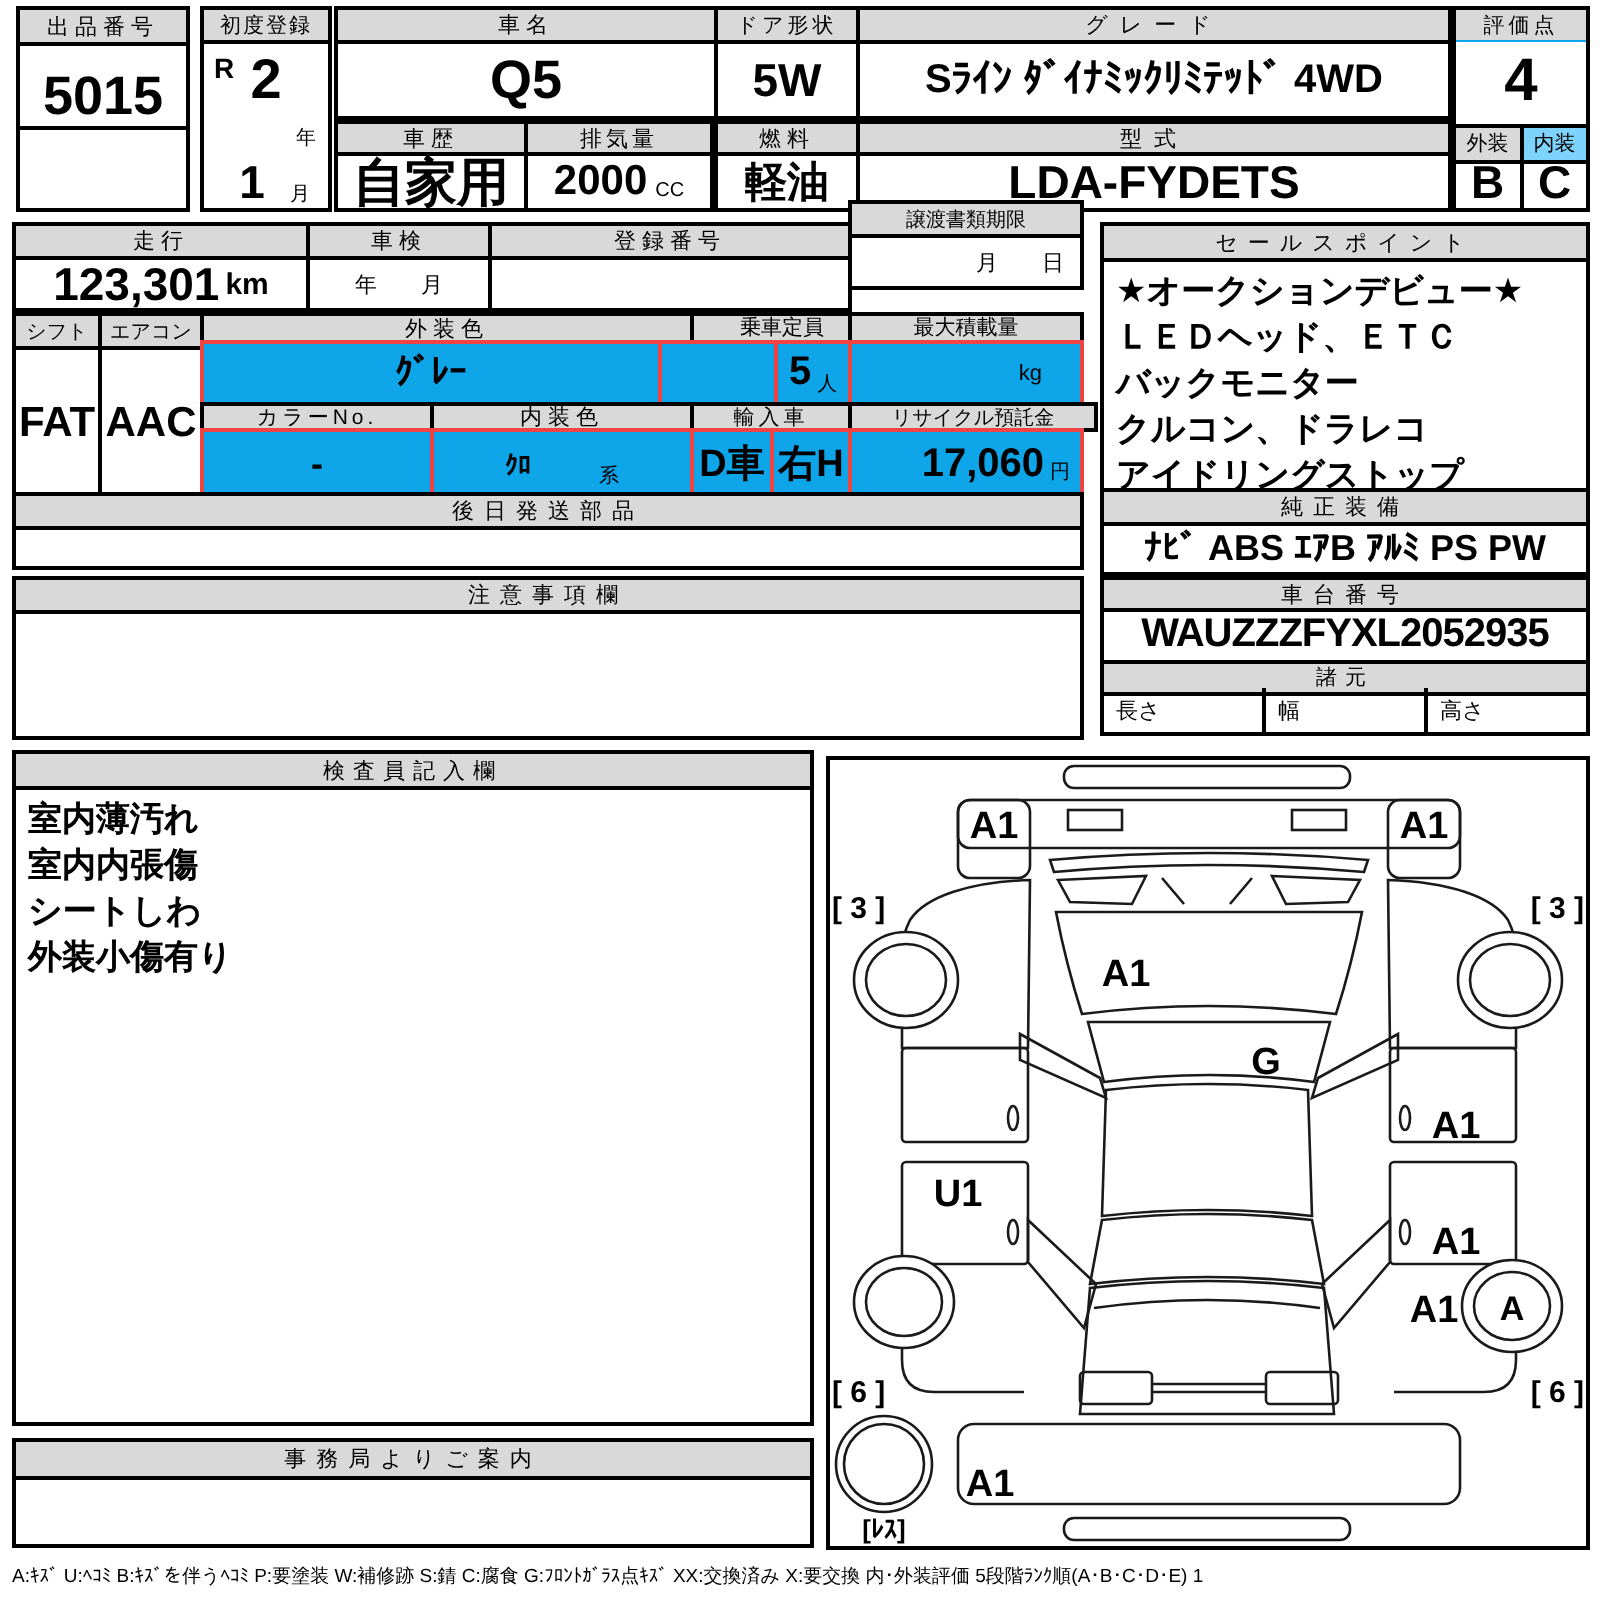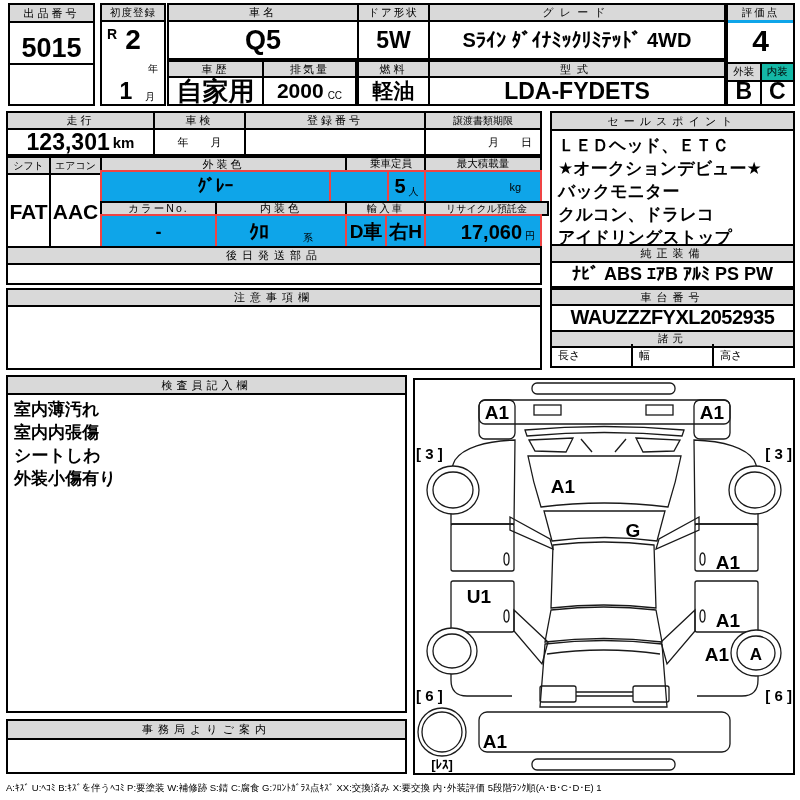--- a/index.html
+++ b/index.html
@@ -52,25 +52,25 @@
 <div class="cb" style="left:357px;top:3px;width:73px;height:57px">
   <div class="bar" style="height:15px;font-size:10.5px;letter-spacing:2px">ドア形状</div>
   <div class="bd" style="font-size:23px">5W</div>
 </div>
 <div class="cb" style="left:428px;top:3px;width:298px;height:57px">
   <div class="bar" style="height:15px;letter-spacing:6px">グレード</div>
   <div class="bd" style="font-size:20px">Sﾗｲﾝ ﾀﾞｲﾅﾐｯｸﾘﾐﾃｯﾄﾞ 4WD</div>
 </div>
 
 <div class="cb" style="left:726px;top:3px;width:69px;height:103px">
-  <div class="abs" style="left:0;right:0;top:0;height:15px;background:#d9d9d9;border-bottom:3px solid #0ea5e9;display:flex;align-items:center;justify-content:center;font-size:10.5px;letter-spacing:2px">評価点</div>
+  <div class="abs" style="left:0;right:0;top:0;height:15px;background:#d9d9d9;border-bottom:1px solid #0ea5e9;display:flex;align-items:center;justify-content:center;font-size:10.5px;letter-spacing:2px">評価点</div>
   <div class="abs" style="left:0;right:0;top:15px;height:42px;display:flex;align-items:center;justify-content:center;font-size:30px;font-weight:bold">4</div>
   <div class="abs" style="left:0;right:0;top:57px;height:16px;display:flex;border-top:2px solid #000;border-bottom:2px solid #000">
     <div style="flex:1;background:#d9d9d9;border-right:2px solid #000;display:flex;align-items:center;justify-content:center;font-size:10.5px">外装</div>
-    <div style="flex:1;background:#14b8a6;display:flex;align-items:center;justify-content:center;font-size:10.5px">内装</div>
+    <div style="flex:1;background:#7dd3fc;display:flex;align-items:center;justify-content:center;font-size:10.5px">内装</div>
   </div>
   <div class="abs" style="left:0;right:0;top:73px;bottom:0;display:flex">
     <div style="flex:1;border-right:2px solid #000;display:flex;align-items:center;justify-content:center;font-size:23px;font-weight:bold">B</div>
     <div style="flex:1;display:flex;align-items:center;justify-content:center;font-size:23px;font-weight:bold">C</div>
   </div>
 </div>
 
 <div class="cb" style="left:167px;top:60px;width:97px;height:46px">
   <div class="bar" style="height:14px">車歴</div>
   <div class="bd" style="font-size:26px">自家用</div>
@@ -99,21 +99,21 @@
   </div>
 </div>
 <div class="cb" style="left:153px;top:111px;width:93px;height:45px">
   <div class="bar" style="height:15px">車検</div>
   <div class="bd" style="font-weight:normal;font-size:11px;align-items:flex-end;padding-bottom:4px">年　　月</div>
 </div>
 <div class="cb" style="left:244px;top:111px;width:182px;height:45px">
   <div class="bar" style="height:15px">登録番号</div>
   <div class="bd"></div>
 </div>
-<div class="cb" style="left:424px;top:111px;width:118px;height:45px">
+<div class="cb" style="left:424px;top:100px;width:118px;height:45px">
   <div class="bar" style="height:15px;font-size:10px;letter-spacing:0">譲渡書類期限</div>
   <div class="bd" style="font-weight:normal;font-size:11px;align-items:flex-end;justify-content:flex-end;padding:0 8px 4px 0">月　　日</div>
 </div>
 
 <div class="cb" style="left:6px;top:156px;width:45px;height:94px">
   <div class="bar" style="height:15px;font-size:10px;letter-spacing:0">シフト</div>
   <div class="bd" style="font-size:21px">FAT</div>
 </div>
 <div class="cb" style="left:49px;top:156px;width:53px;height:94px">
   <div class="bar" style="height:15px;font-size:10px;letter-spacing:0">エアコン</div>
@@ -135,35 +135,35 @@
   <span class="unit" style="font-size:11px">kg</span>
 </div>
 
 <div class="hb" style="left:100px;top:201px;width:117px;height:15px;font-size:10.5px;letter-spacing:2px">カラーNo.</div>
 <div class="hb" style="left:215px;top:201px;width:132px;height:15px">内装色</div>
 <div class="hb" style="left:345px;top:201px;width:81px;height:15px;font-size:10.5px;letter-spacing:2px">輸入車</div>
 <div class="hb" style="left:424px;top:201px;width:125px;height:15px;font-size:10px;letter-spacing:0">リサイクル預託金</div>
 
 <div class="vc" style="left:100px;top:214px;width:117px;height:36px;font-size:18px">-</div>
 <div class="vc" style="left:215px;top:214px;width:132px;height:36px">
-  <span style="font-size:20px">ｸﾛ</span>
+  <span style="font-size:13px">ｸﾛ</span>
   <span class="unit" style="font-size:10px;margin:12px 0 0 34px">系</span>
 </div>
 <div class="vc" style="left:345px;top:214px;width:42px;height:36px;font-size:19px">D車</div>
 <div class="vc" style="left:385px;top:214px;width:41px;height:36px;font-size:19px">右H</div>
 <div class="vc" style="left:424px;top:214px;width:118px;height:36px;justify-content:flex-end;padding-right:5px">
   <span style="font-size:20px">17,060</span>
   <span class="unit" style="font-size:10px;margin:8px 0 0 3px">円</span>
 </div>
 
 <div class="cb" style="left:550px;top:111px;width:245px;height:139px">
   <div class="bar" style="height:16px;letter-spacing:5px">セールスポイント</div>
   <div class="bd lines">
+    <div>★オークションデビュー★</div>
     <div>ＬＥＤヘッド、ＥＴＣ</div>
-    <div>★オークションデビュー★</div>
     <div>バックモニター</div>
     <div>クルコン、ドラレコ</div>
     <div>アイドリングストップ</div>
   </div>
 </div>
 
 <div class="cb" style="left:6px;top:246px;width:536px;height:39px">
   <div class="bar" style="height:15px;letter-spacing:5px">後日発送部品</div>
   <div class="bd"></div>
 </div>

